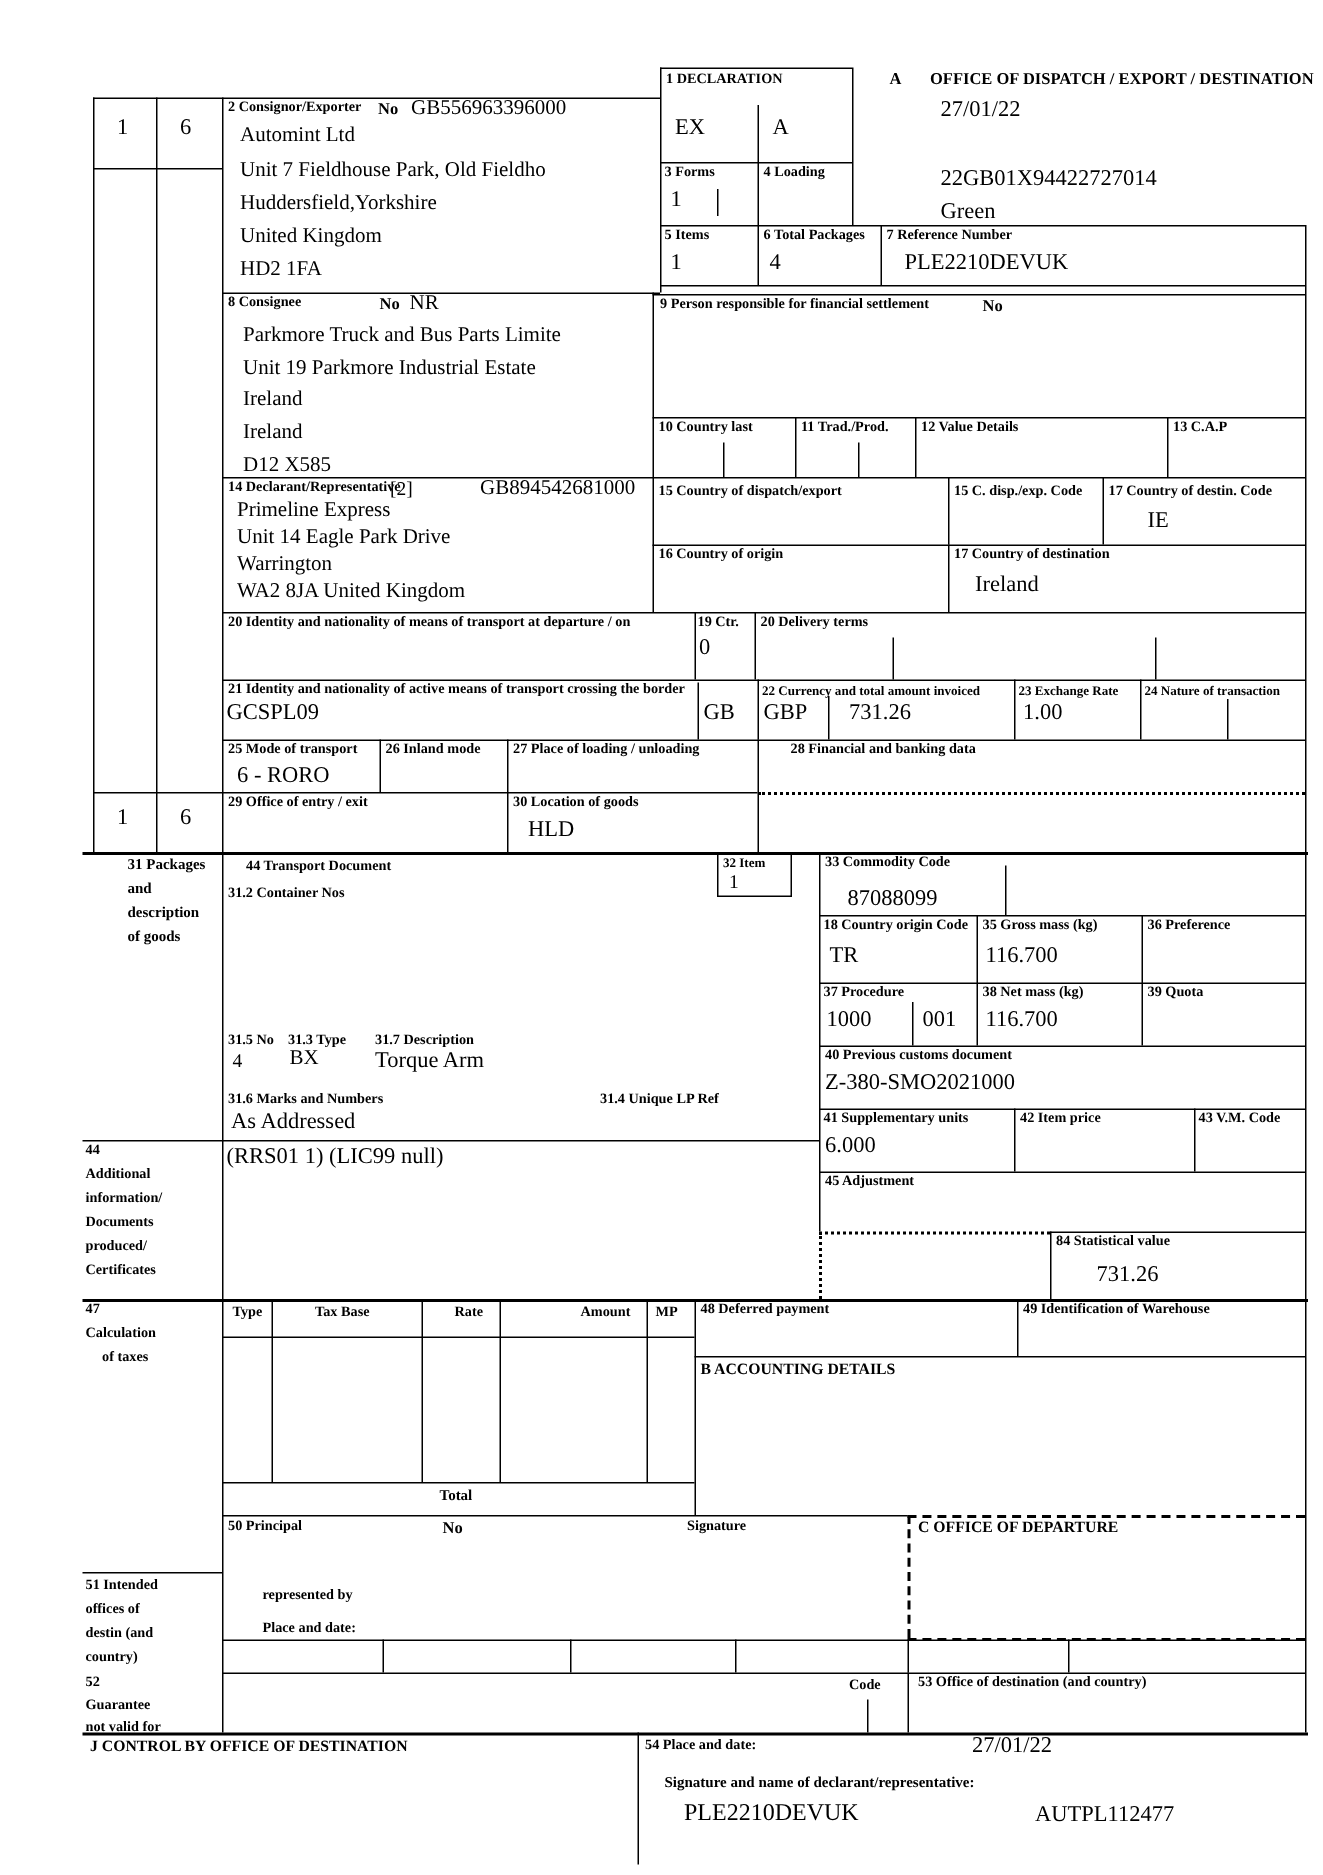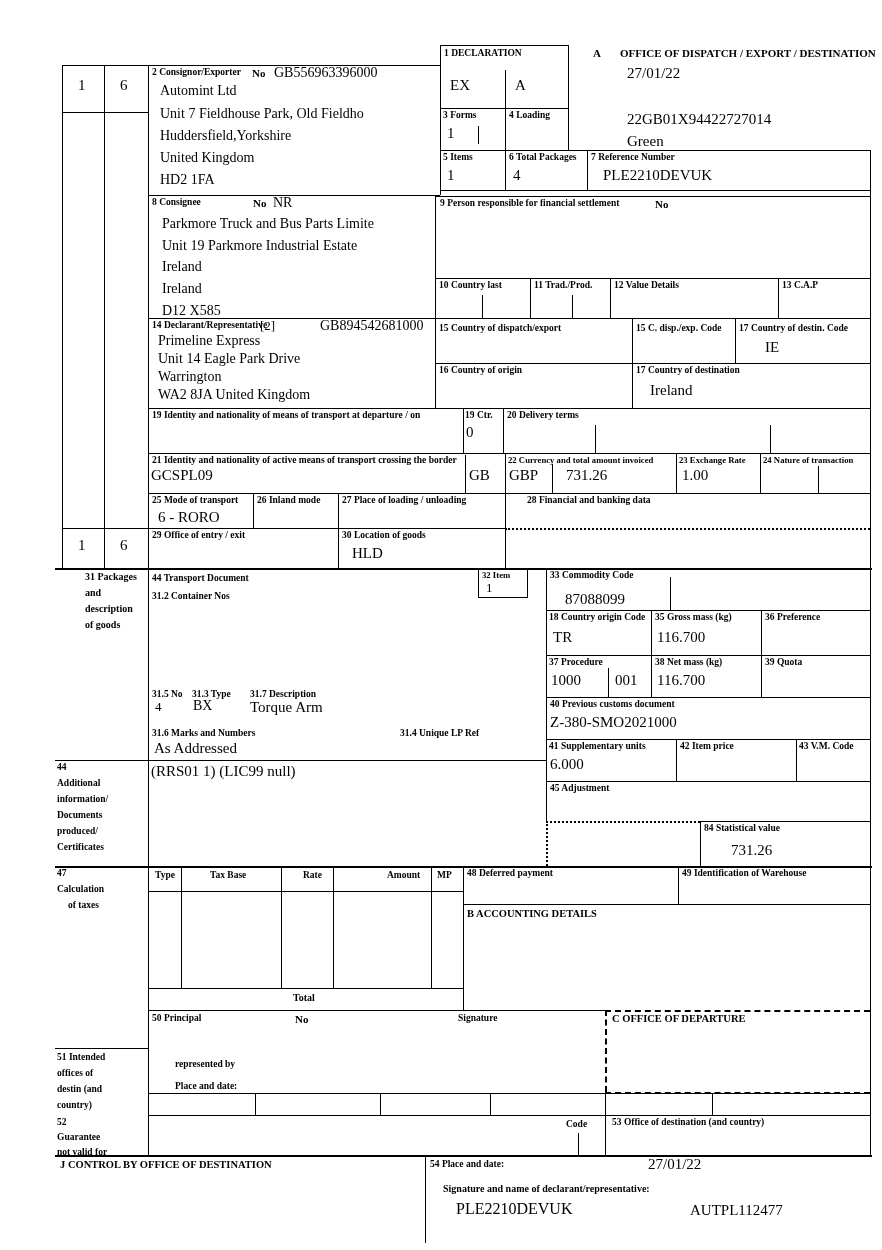--- a/index.html
+++ b/index.html
@@ -183,21 +183,21 @@
   <span class="vm" style="left:158px;top:388px">WA2 8JA United Kingdom</span>
 
   <span class="lbl" style="left:439px;top:324px">15 Country of dispatch/export</span>
   <span class="lbl" style="left:636px;top:324px">15 C. disp./exp. Code</span>
   <span class="lbl" style="left:739px;top:324px">17 Country of destin. Code</span>
   <span class="val" style="left:765px;top:340px">IE</span>
   <span class="lbl" style="left:439px;top:366px">16 Country of origin</span>
   <span class="lbl" style="left:636px;top:366px">17 Country of destination</span>
   <span class="val" style="left:650px;top:383px">Ireland</span>
 
-  <span class="lbl" style="left:152px;top:411px">19 Identity and nationality of means of transport at departure / on</span>
+  <span class="lbl" style="left:152px;top:411px">20 Identity and nationality of means of transport at departure / on</span>
   <span class="lbl" style="left:465px;top:411px">19 Ctr.</span>
   <span class="val" style="left:466px;top:425px">0</span>
   <span class="lbl" style="left:507px;top:411px">20 Delivery terms</span>
   <span class="lbl" style="left:152px;top:456px">21 Identity and nationality of active means of transport crossing the border</span>
   <span class="val" style="left:151px;top:468px">GCSPL09</span>
   <span class="val" style="left:469px;top:468px">GB</span>
   <span class="lbl9" style="left:508px;top:456px">22 Currency and total amount invoiced</span>
   <span class="val" style="left:509px;top:468px">GBP</span>
   <span class="val" style="left:566px;top:468px">731.26</span>
   <span class="lbl9" style="left:679px;top:456px">23 Exchange Rate</span>
@@ -210,21 +210,21 @@
   <span class="lbl" style="left:342px;top:496px">27 Place of loading / unloading</span>
   <span class="lbl" style="left:527px;top:496px">28 Financial and banking data</span>
   <span class="lbl" style="left:152px;top:531px">29 Office of entry / exit</span>
   <span class="lbl" style="left:342px;top:531px">30 Location of goods</span>
   <span class="val" style="left:352px;top:546px">HLD</span>
 
   <span class="mlbl" style="left:85px;top:572px">31 Packages</span>
   <span class="mlbl" style="left:85px;top:588px">and</span>
   <span class="mlbl" style="left:85px;top:604px">description</span>
   <span class="mlbl" style="left:85px;top:620px">of goods</span>
-  <span class="lbl" style="left:152px;top:574px">44 Transport Document</span>
+  <span class="lbl" style="left:164px;top:574px">44 Transport Document</span>
   <span class="lbl" style="left:152px;top:592px">31.2 Container Nos</span>
   <span class="lbl9" style="left:482px;top:571px">32 Item</span>
   <span class="vs" style="left:486px;top:581px">1</span>
   <span class="lbl" style="left:550px;top:571px">33 Commodity Code</span>
   <span class="val" style="left:565px;top:592px">87088099</span>
   <span class="lbl" style="left:549px;top:613px">18 Country origin Code</span>
   <span class="val" style="left:553px;top:630px">TR</span>
   <span class="lbl" style="left:655px;top:613px">35 Gross mass (kg)</span>
   <span class="val" style="left:657px;top:630px">116.700</span>
   <span class="lbl" style="left:765px;top:613px">36 Preference</span>

